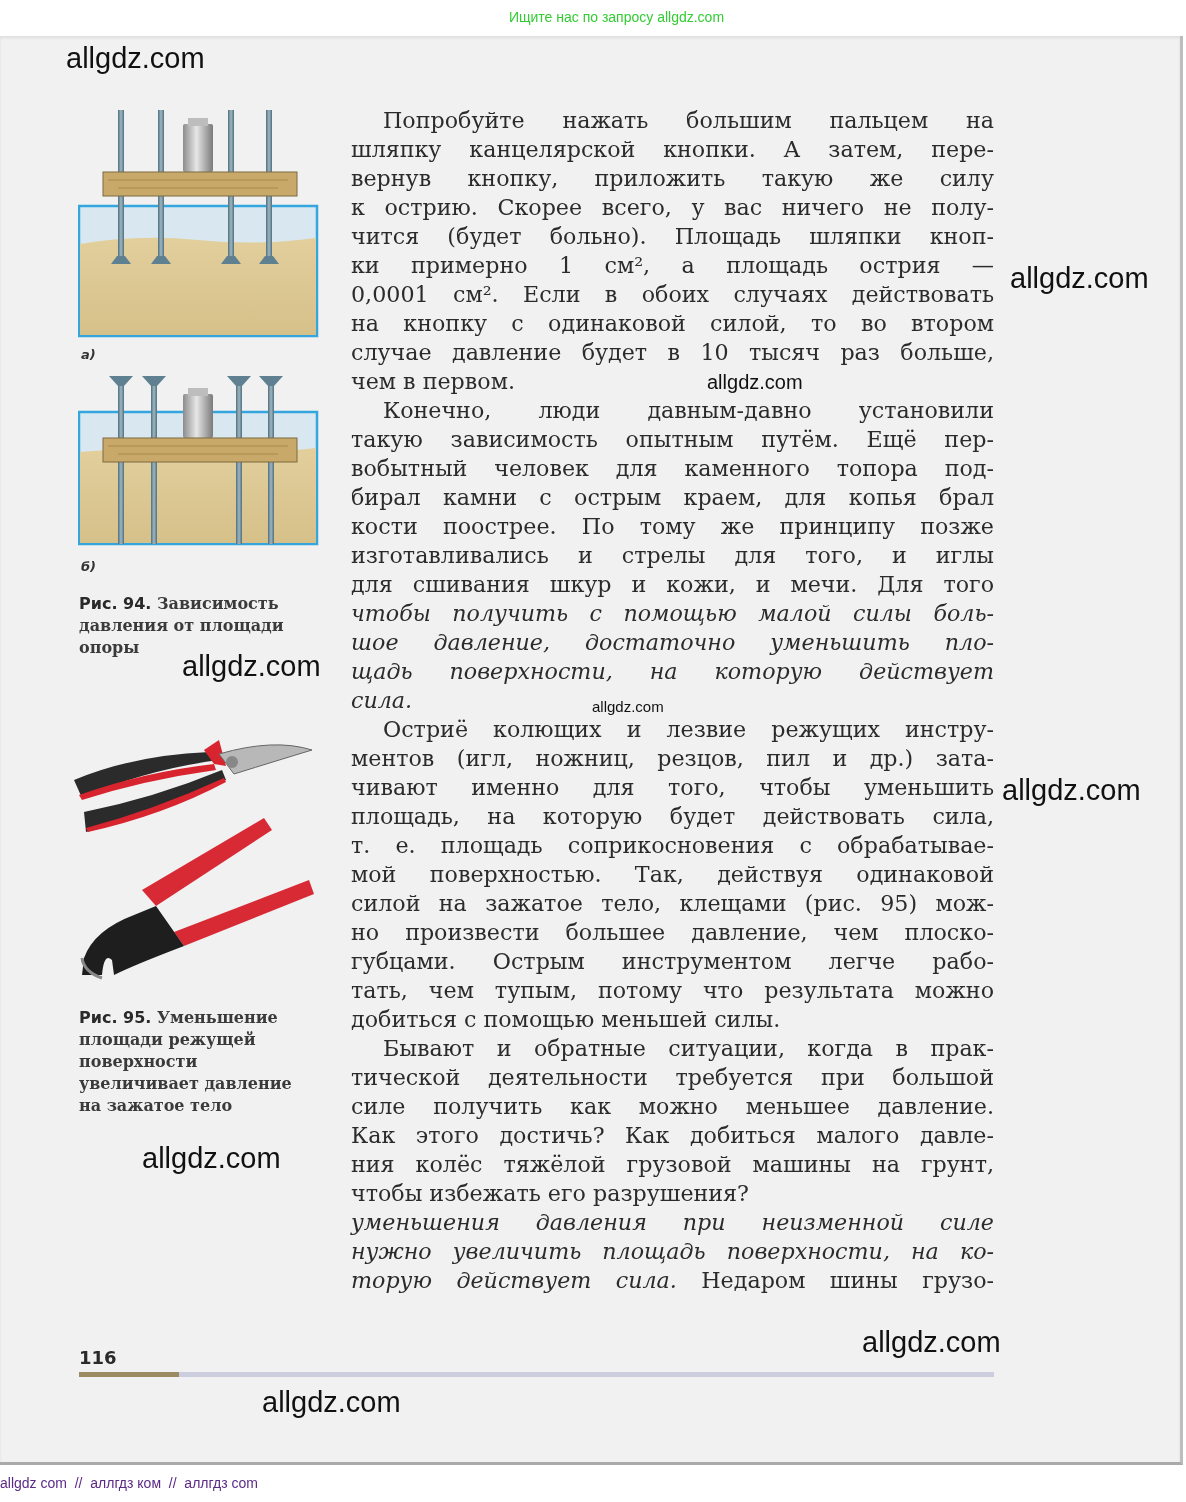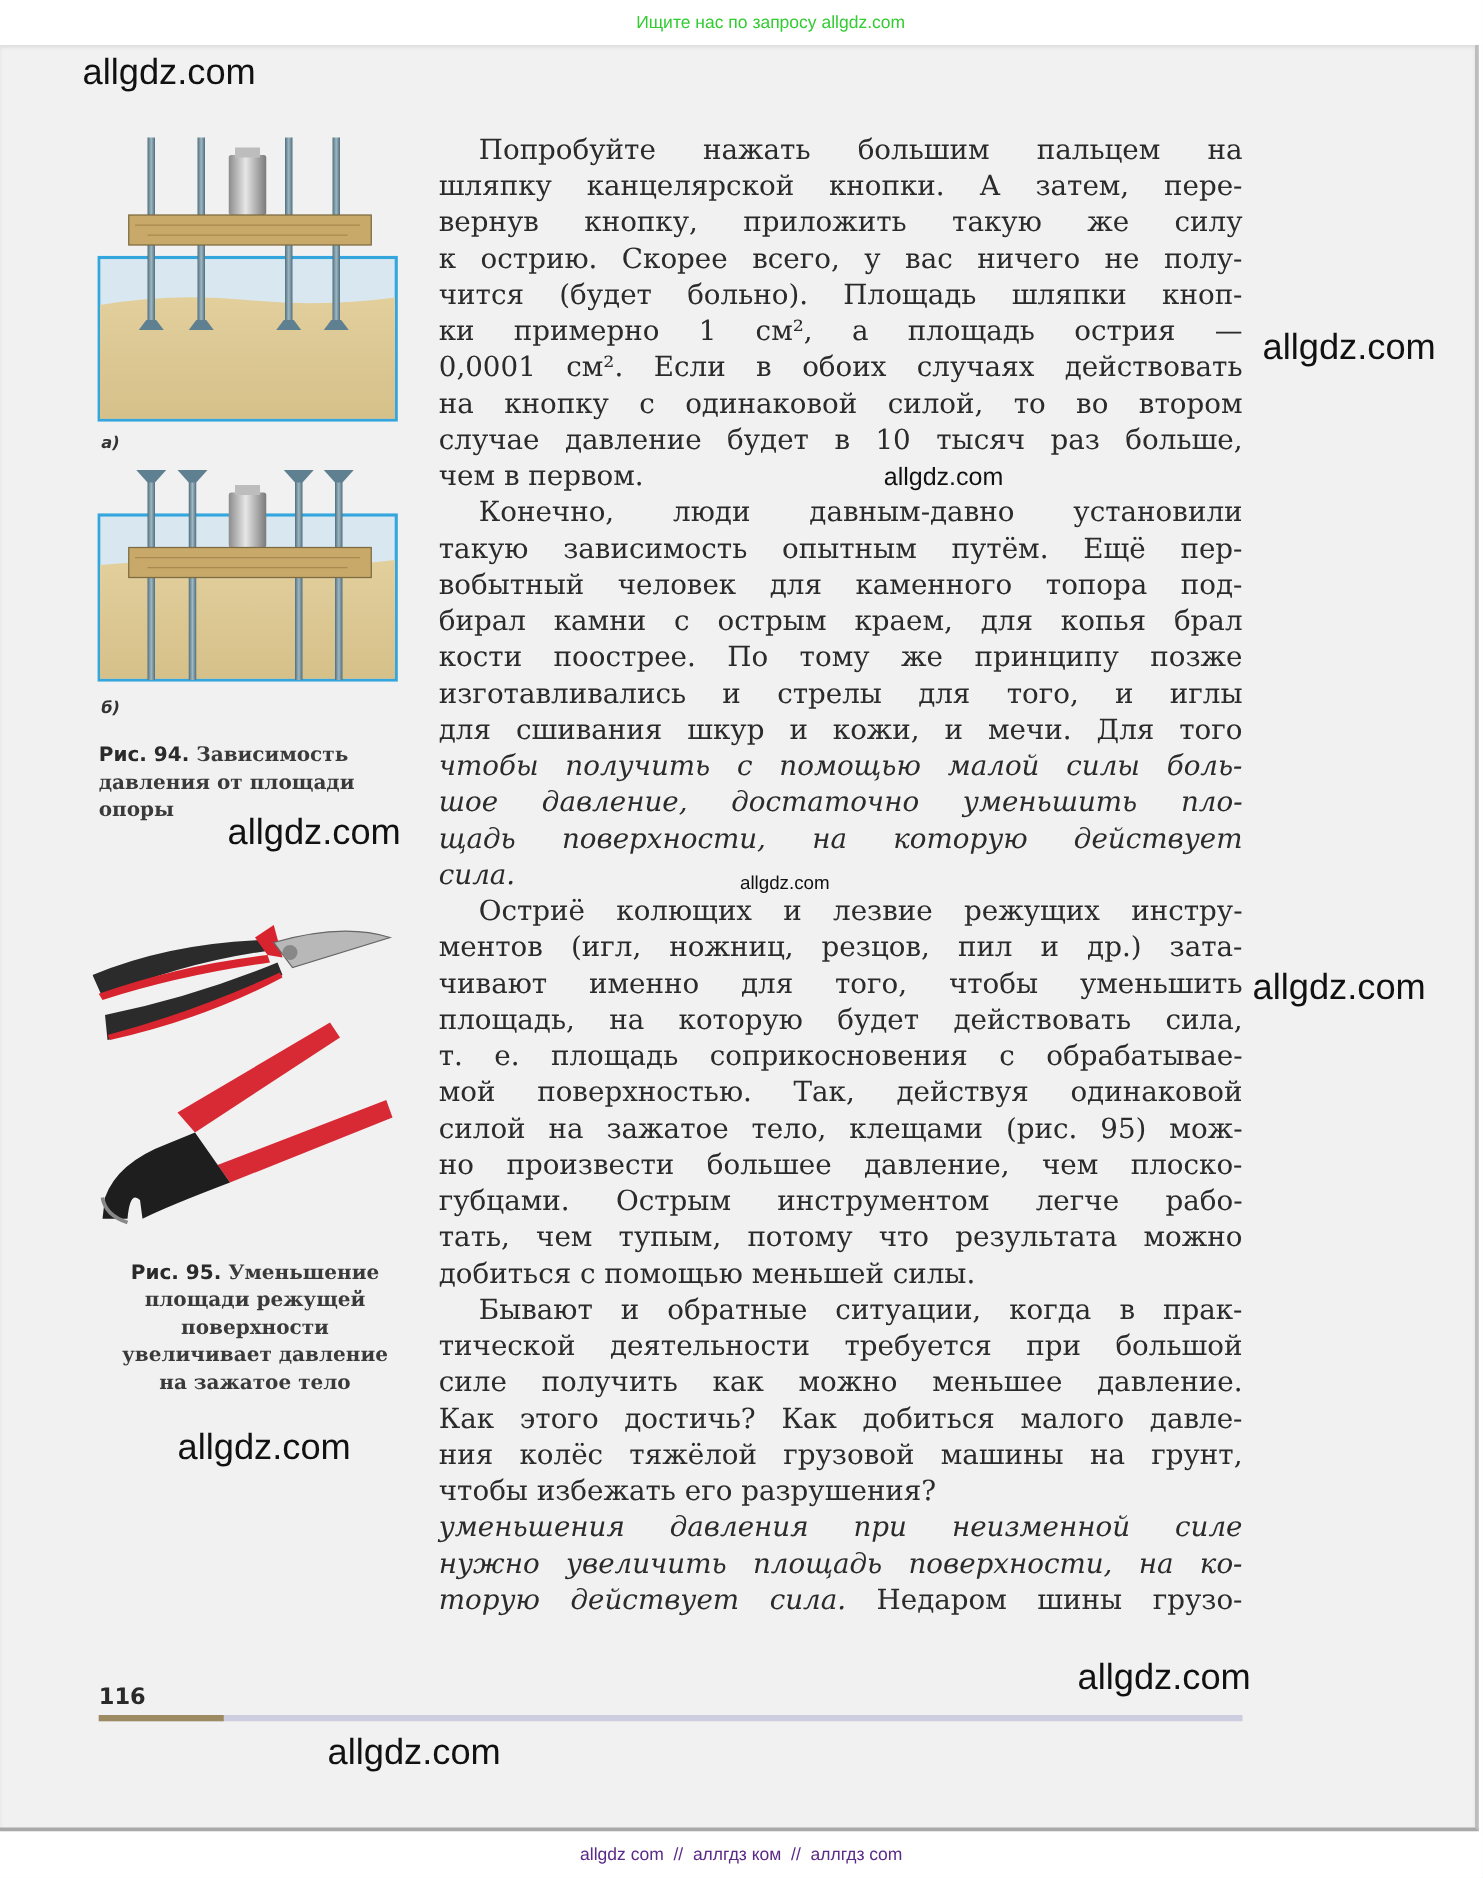--- a/index.html
+++ b/index.html
@@ -17,21 +17,21 @@
     .page {
       position: absolute; left: 0; top: 36px; width: 1183px; height: 1429px;
       background: #f1f1f1;
       border-right: 3px solid #bdbdbd;
       border-bottom: 3px solid #a9a9a9;
       box-shadow: inset 0 2px 3px rgba(0,0,0,0.08);
     }
 
     .bottom-banner {
       position: absolute; left: 0; top: 1468px; width: 1186px; height: 34px;
-      background: #ffffff; text-align: center;
+      background: #ffffff; 
       font-family: "Liberation Sans", sans-serif; font-size: 14px; color: #5b2a86;
       line-height: 30px;
     }
 
     .watermark {
       position: absolute; font-family: "Liberation Sans", sans-serif; color: #111;
       white-space: nowrap;
     }
     .wm-lg { font-size: 29px; }
     .wm-sm { font-size: 20px; }
@@ -149,21 +149,21 @@
   <path d="M12 108 Q80 90 150 58 L152 62 Q90 95 14 112 Z" fill="#d8242e"></path>
   <path d="M130 30 L145 20 L152 46 L140 44 Z" fill="#d8242e"></path>
   <path d="M145 34 Q200 18 238 30 Q205 40 160 54 Z" fill="#b8b8b8" stroke="#666" stroke-width="1"></path>
   <circle cx="158" cy="42" r="6" fill="#888"></circle>
   <path d="M68 170 L190 98 L198 110 L82 186 Z" fill="#d82a35"></path>
   <path d="M100 212 L235 160 L240 174 L110 226 Z" fill="#d82a35"></path>
   <path d="M10 238 Q20 210 60 195 L82 186 L110 226 Q60 245 40 255 L38 240 Q30 232 28 255 L8 255 Z" fill="#1e1e1e"></path>
   <path d="M8 238 Q10 252 28 258" stroke="#888" stroke-width="3" fill="none"></path>
 </svg>
 
-<div class="caption" style="left:79px; top:1007px; width:250px;text-align:center;">
+<div class="caption" style="left:79px; top:1007px; width:250px;">
   <span class="cap-num">Рис. 95.</span>
   <span>Уменьшение</span><br>
   <span>площади режущей</span><br>
   <span>поверхности</span><br>
   <span>увеличивает давление</span><br>
   <span>на зажатое тело</span>
 </div>
 
 <div class="body-text" id="body-text">
     <span class="line indent">Попробуйте нажать большим пальцем на</span>

